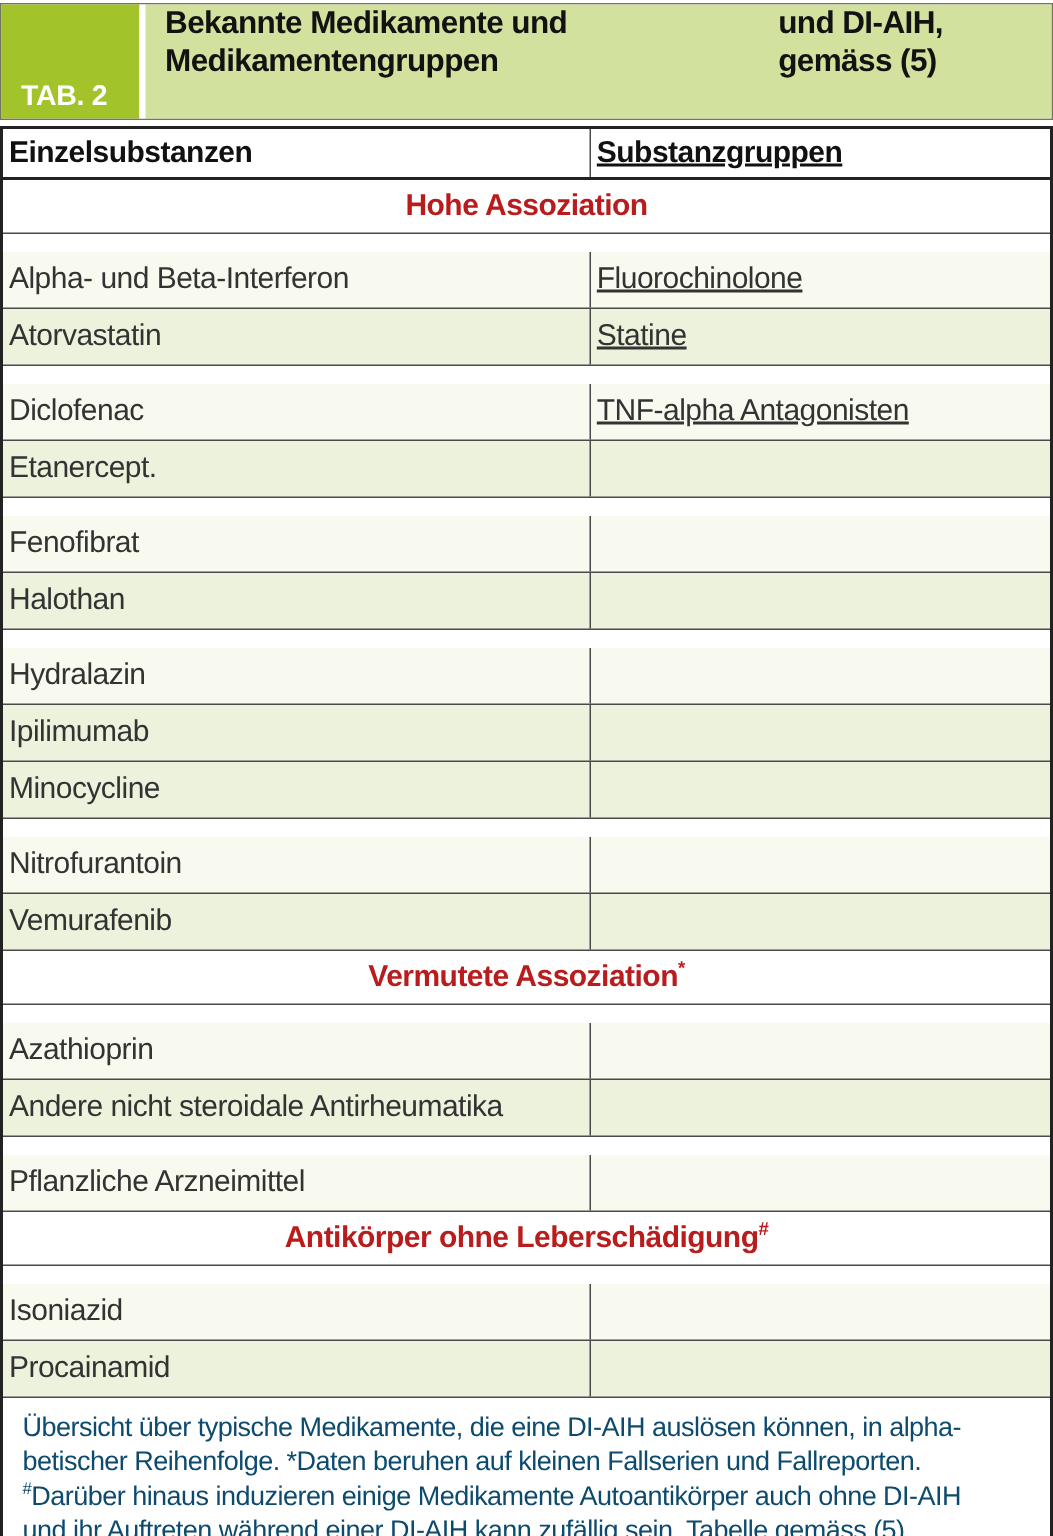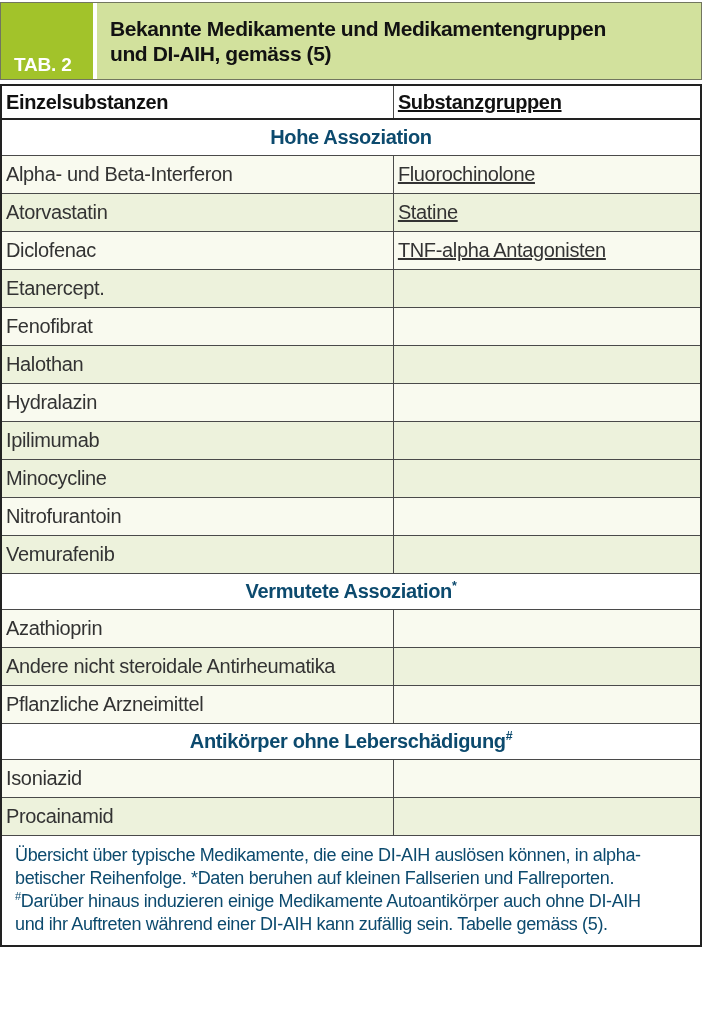--- a/index.html
+++ b/index.html
@@ -10,40 +10,40 @@
     -webkit-font-smoothing:antialiased;
   }
   .page { width:702px; height:1024px; box-sizing:border-box; padding-top:2px; background:#fff; overflow:hidden; }
 
   
   .band { display:flex; height:78px; box-sizing:border-box; border:1px solid #72765f; background:#fff; }
   .tab-box { width:92px; box-sizing:border-box; background:var(--tab-green,#a2c32a);
              display:flex; align-items:flex-end; padding:0 0 3px 13px; }
   .tab-label { color:#ffffff; font-weight:bold; font-size:19px; letter-spacing:-0.2px; }
   .band-gap { width:4px; background:#ffffff; }
-  .title-box { flex:1; background:var(--band-green,#d2e19d); display:flex; flex-direction:column;
+  .title-box { flex:1; background:var(--band-green,#d2e19d); display:flex; flex-direction:row;
                justify-content:center; padding-left:13px; }
   .title-line { font-weight:bold; font-size:21px; line-height:25px; color:#121212; letter-spacing:-0.4px; }
 
   
   .tbl { margin-top:4px; border:2px solid var(--border-dark,#222); background:#fff; }
   .row { display:flex; box-sizing:border-box; }
   .cell { box-sizing:border-box; padding-left:4px; display:flex; align-items:center;
           font-size:20px; letter-spacing:-0.35px; white-space:nowrap; overflow:hidden; }
   .cell-left  { width:56%; }
   .cell-right { width:44%; border-left:1.5px solid var(--border-inner,#4a4a4a);text-decoration:underline; }
 
   .colhead { height:34px; border-bottom:2px solid var(--border-dark,#222); background:#fff; }
   .colhead .cell { font-weight:bold; color:#111; }
 
   .section-row { height:36px; background:#ffffff; justify-content:center; align-items:center;
                  border-bottom:1.5px solid var(--border-inner,#4a4a4a);
-                 font-weight:bold; font-size:20px; color:#0c4a6e; letter-spacing:-0.35px; }
+                 font-weight:bold; font-size:20px; color:#b91c1c; letter-spacing:-0.35px; }
   .data-row { height:38px; border-bottom:1.5px solid var(--border-inner,#4a4a4a); }
-  .shade-light { background:var(--row-light,#f9faef); }
+  .shade-light { background:var(--row-light,#f9faef);margin-top:12px; }
   .shade-dark  { background:var(--row-dark,#edf2dc); }
 
   sup { font-size:62%; line-height:0; vertical-align:super; }
 
   .footnote { background:#ffffff; padding:8px 12px 9px 13px; font-size:18px; line-height:23px;
               color:#0c4a6e; letter-spacing:-0.35px;border-radius:26px; }
   .footnote-line { white-space:nowrap; }
 </style>
 </head>
 <body>

